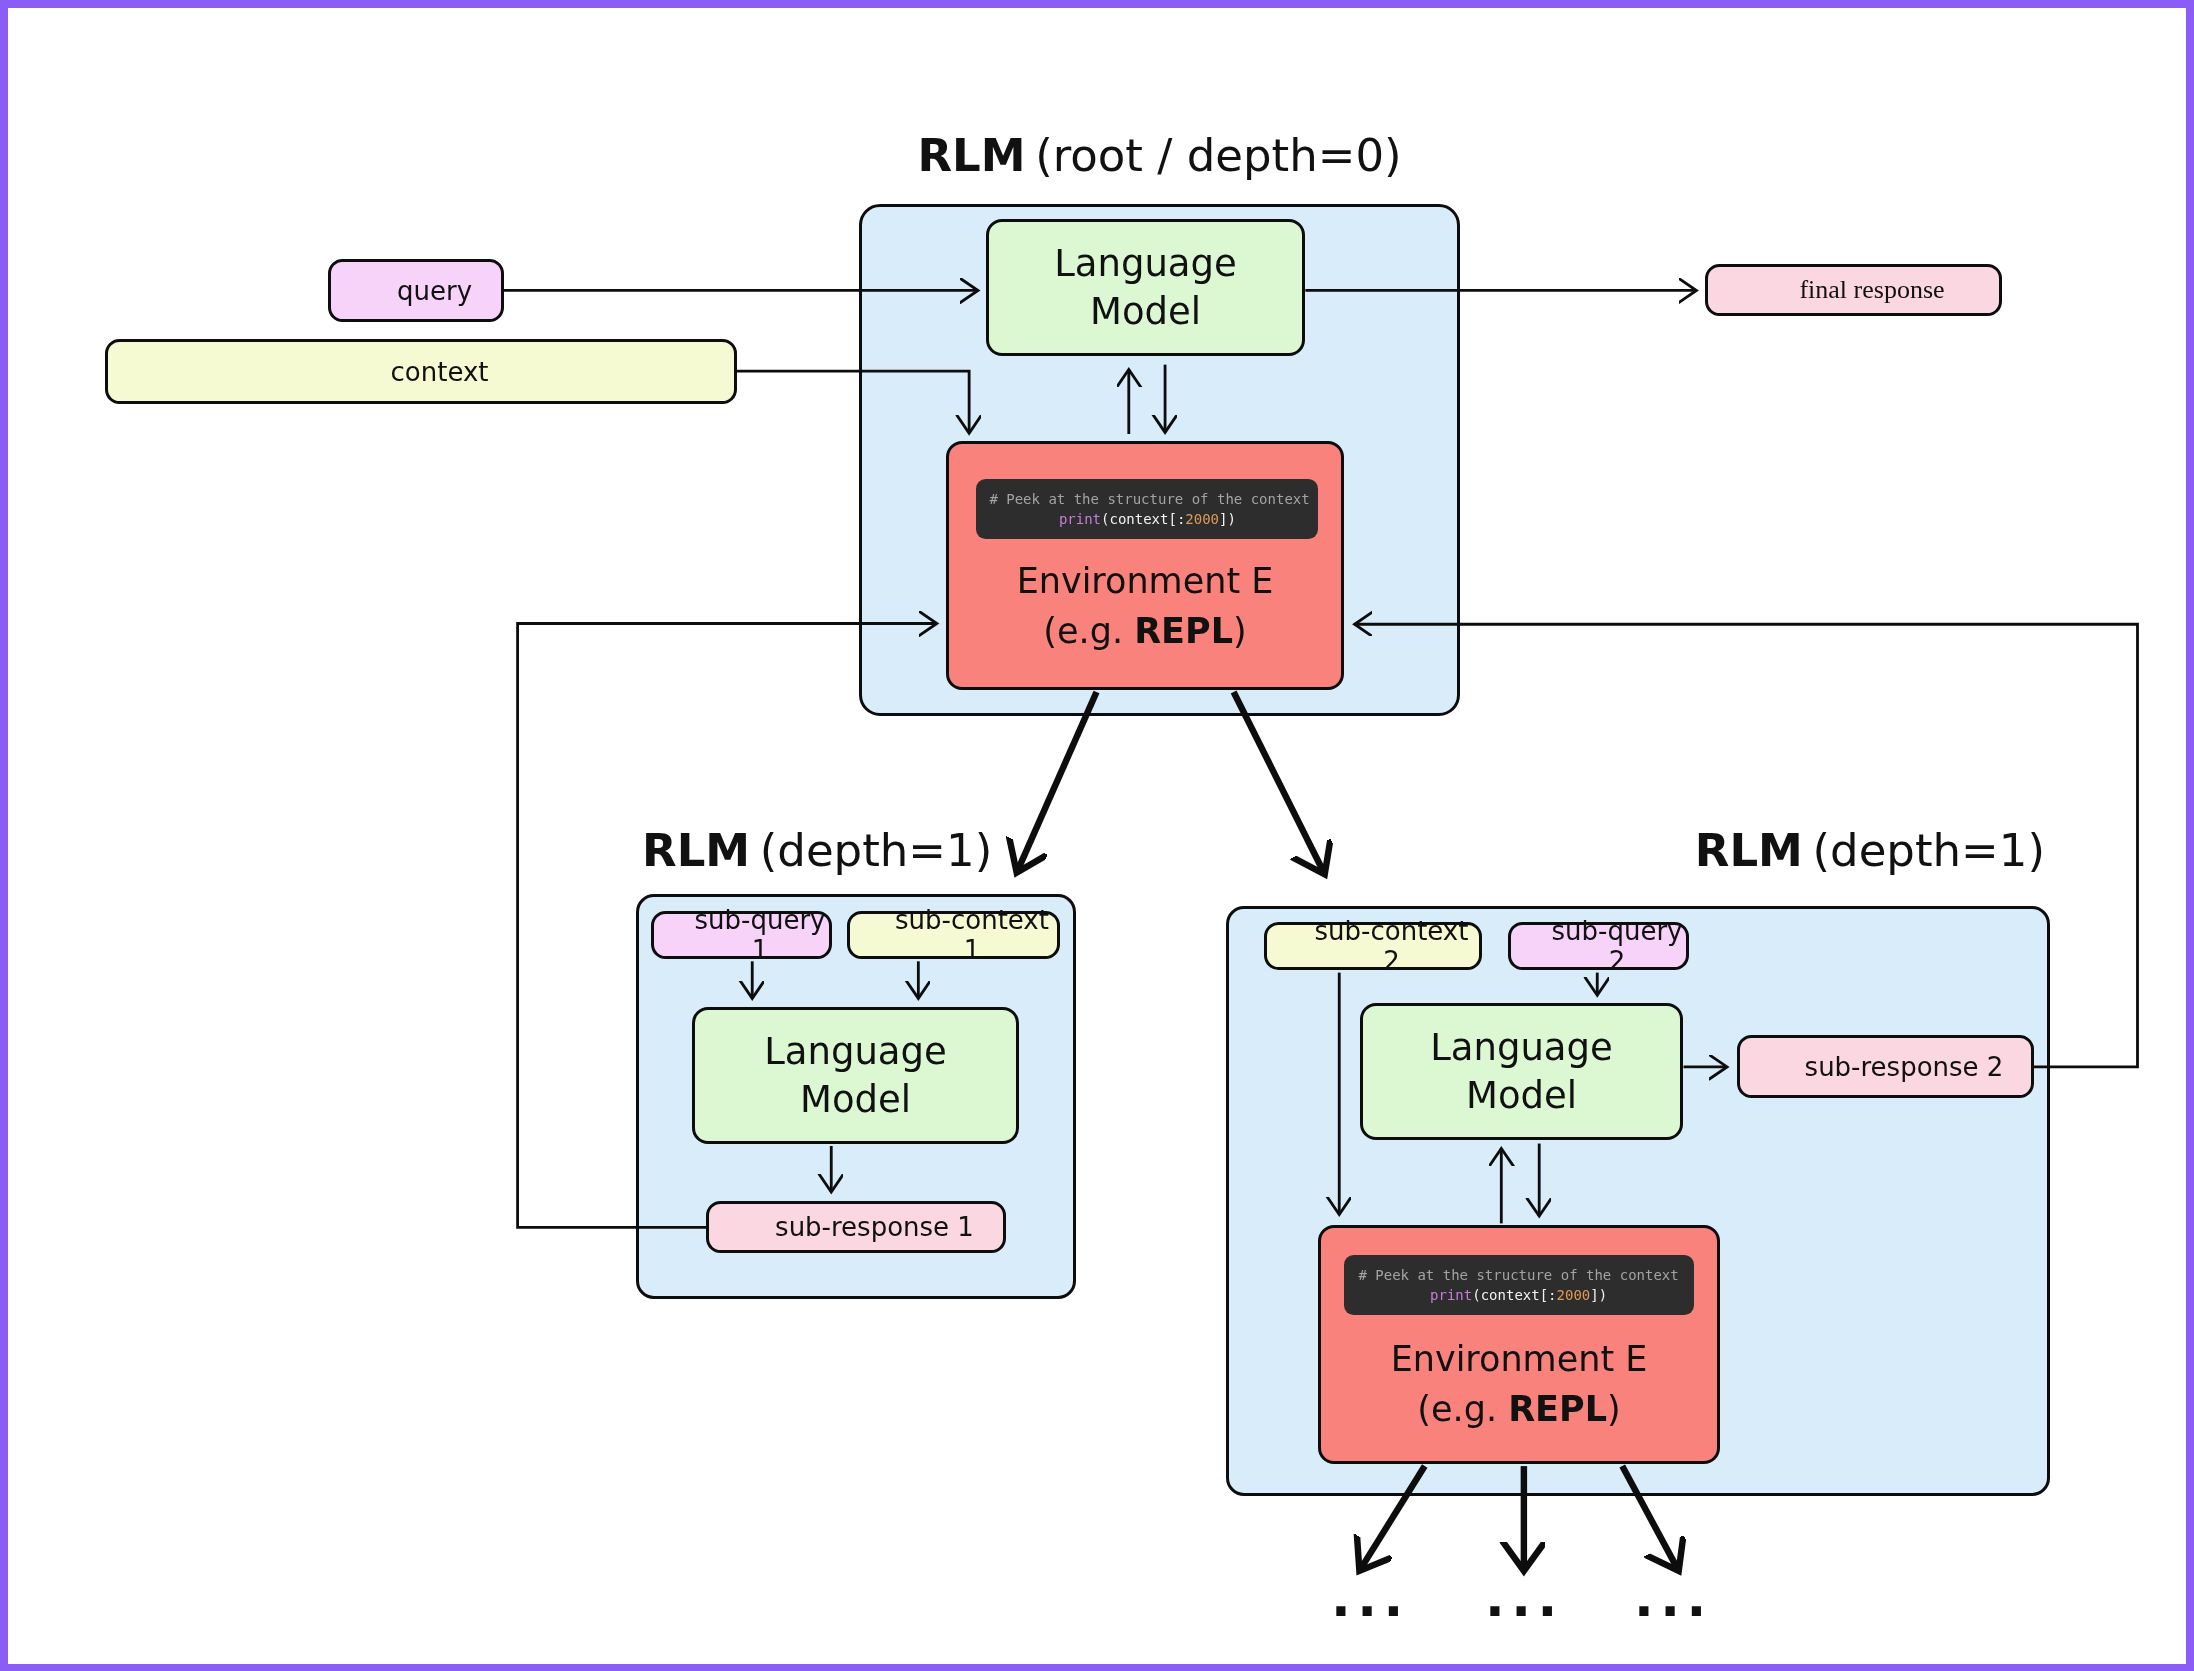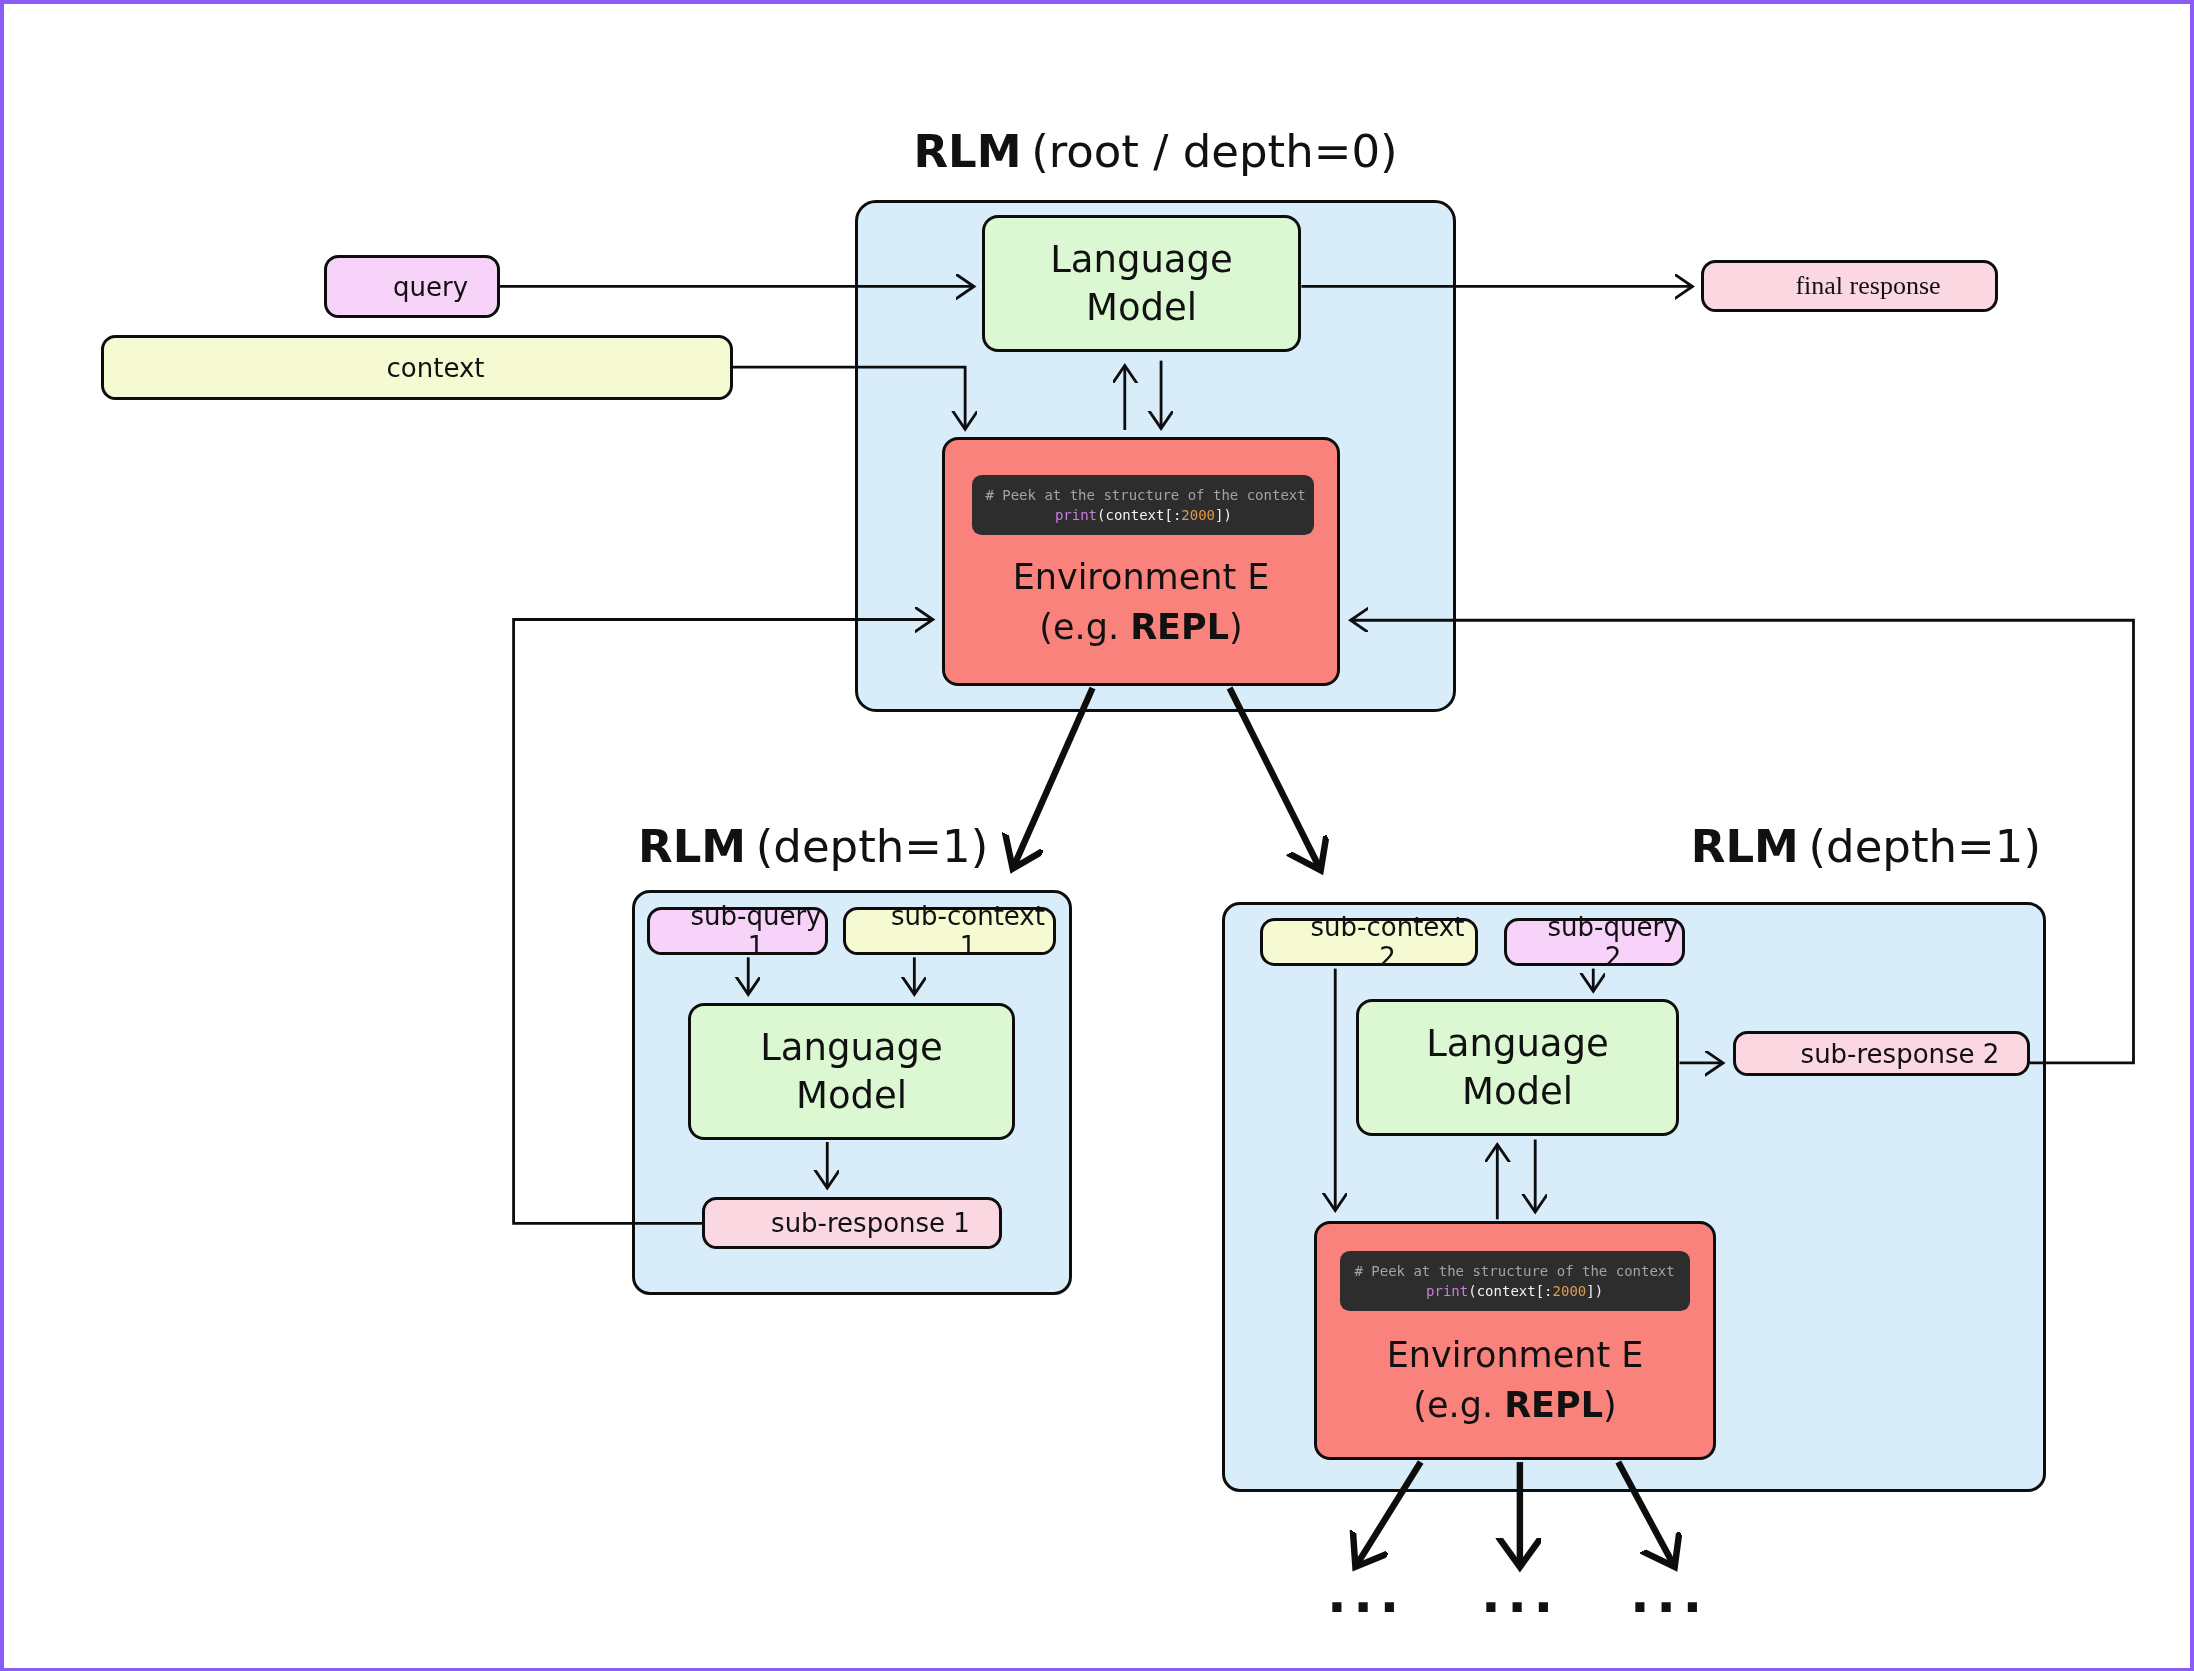--- a/index.html
+++ b/index.html
@@ -1,20 +1,20 @@
 <!DOCTYPE html>
 <html style="font-size:13px"><head>
 <meta charset="utf-8">
 <style>
   html,body{margin:0;padding:0;background:#e8e8e8;}
   #canvas{
     position:relative;
     width:2194px;height:1672px;
     background:#ffffff;
-    border:4px solid #8b5cf6;
+    border:8px solid #8b5cf6;
     box-sizing:border-box;
     overflow:hidden;
     font-family:"DejaVu Sans", sans-serif;
     color:#111;
   }
   .panel{
     position:absolute;
     background:#D8ECFA;
     border:3.2px solid #0d0d0d;
     border-radius:21px;
@@ -156,21 +156,21 @@
 
   <div class="pill pill-magenta" style="left:1500px;top:914px;width:181px;height:48px;">
     <span>sub-query 2</span>
   </div>
 
   <div class="node lm-node" style="left:1352px;top:995px;width:323px;height:137px;">
     <div>Language</div>
     <div>Model</div>
   </div>
 
-  <div class="pill pill-pink" style="left:1729px;top:1027px;width:297px;height:45px;">
+  <div class="pill pill-pink" style="left:1729px;top:1027px;width:297px;height:63px;">
     <span>sub-response 2</span>
   </div>
 
   <div class="node env-node" style="left:1310px;top:1217px;width:402px;height:239px;">
     <div class="code" style="left:22.6px;top:27px;width:350px;height:60px;">
       <div><span class="comment"># Peek at the structure of the context</span></div>
       <div><span class="kw">print</span><span class="plain">(context[:</span><span class="num">2000</span><span class="plain">])</span></div>
     </div>
     <div class="env-label" style="top:107px;">
       <div>Environment E</div>

